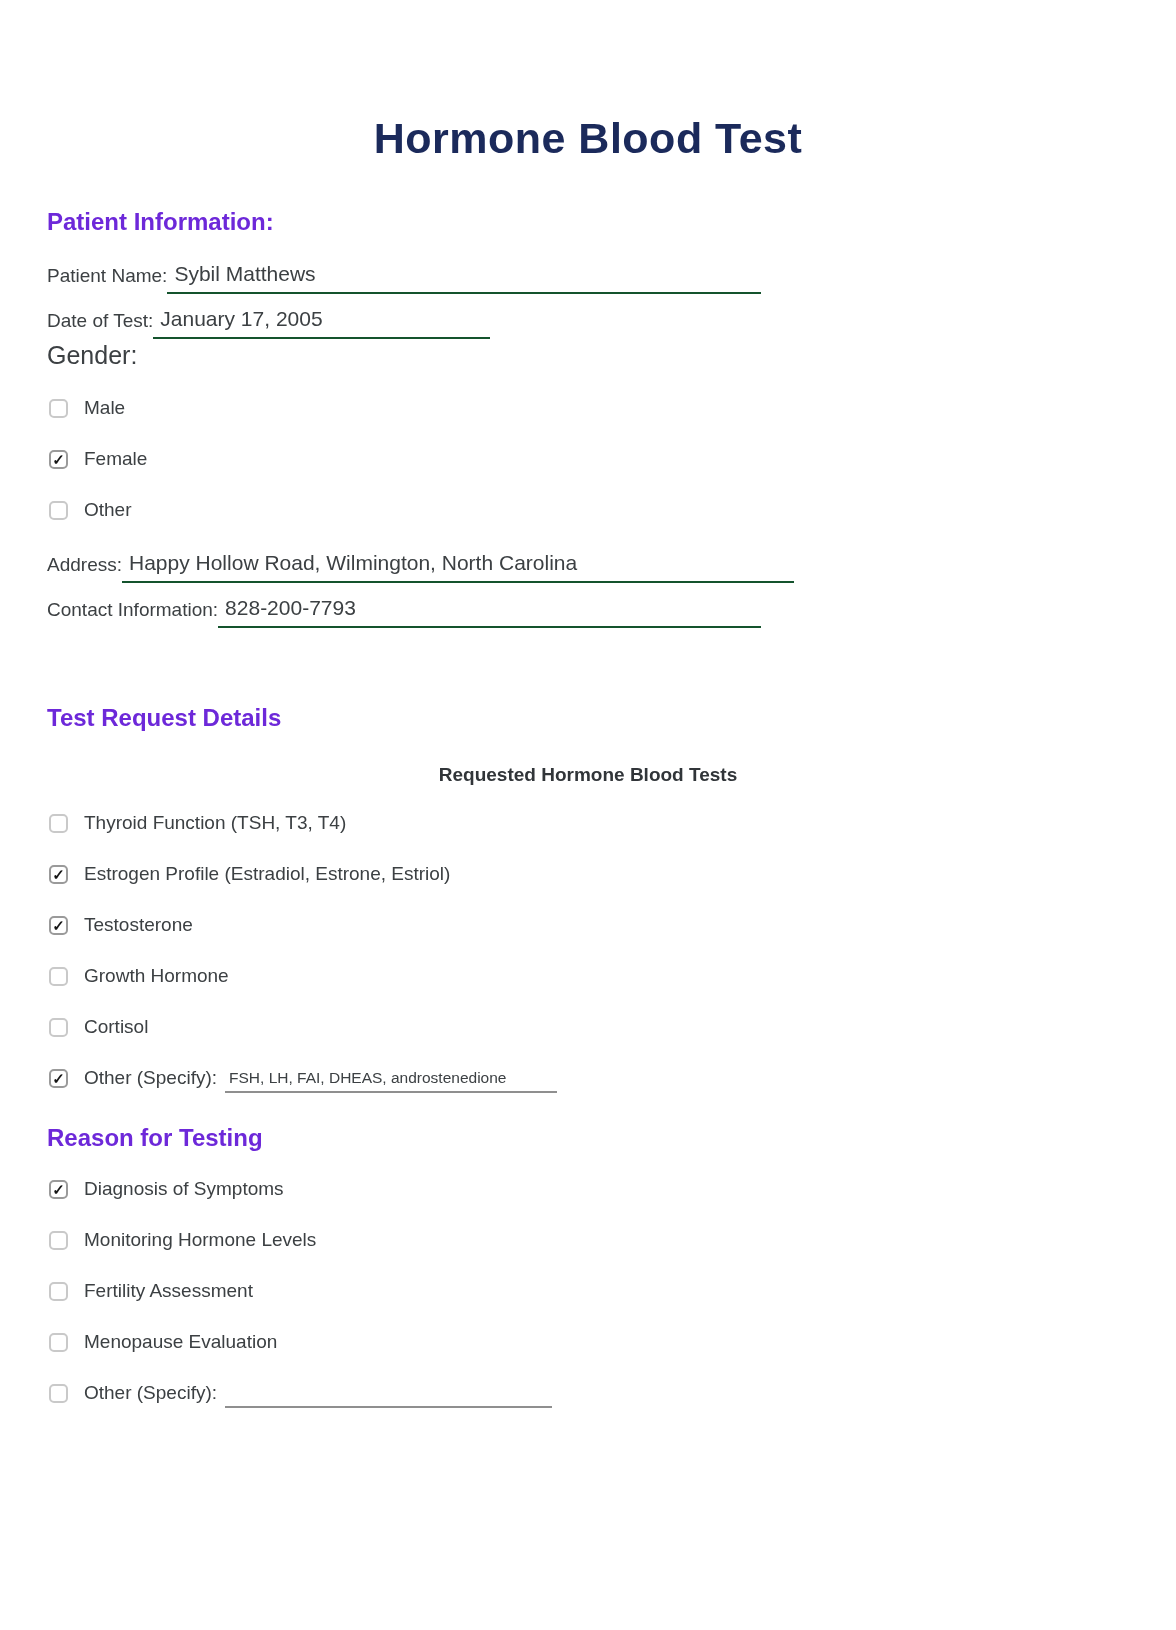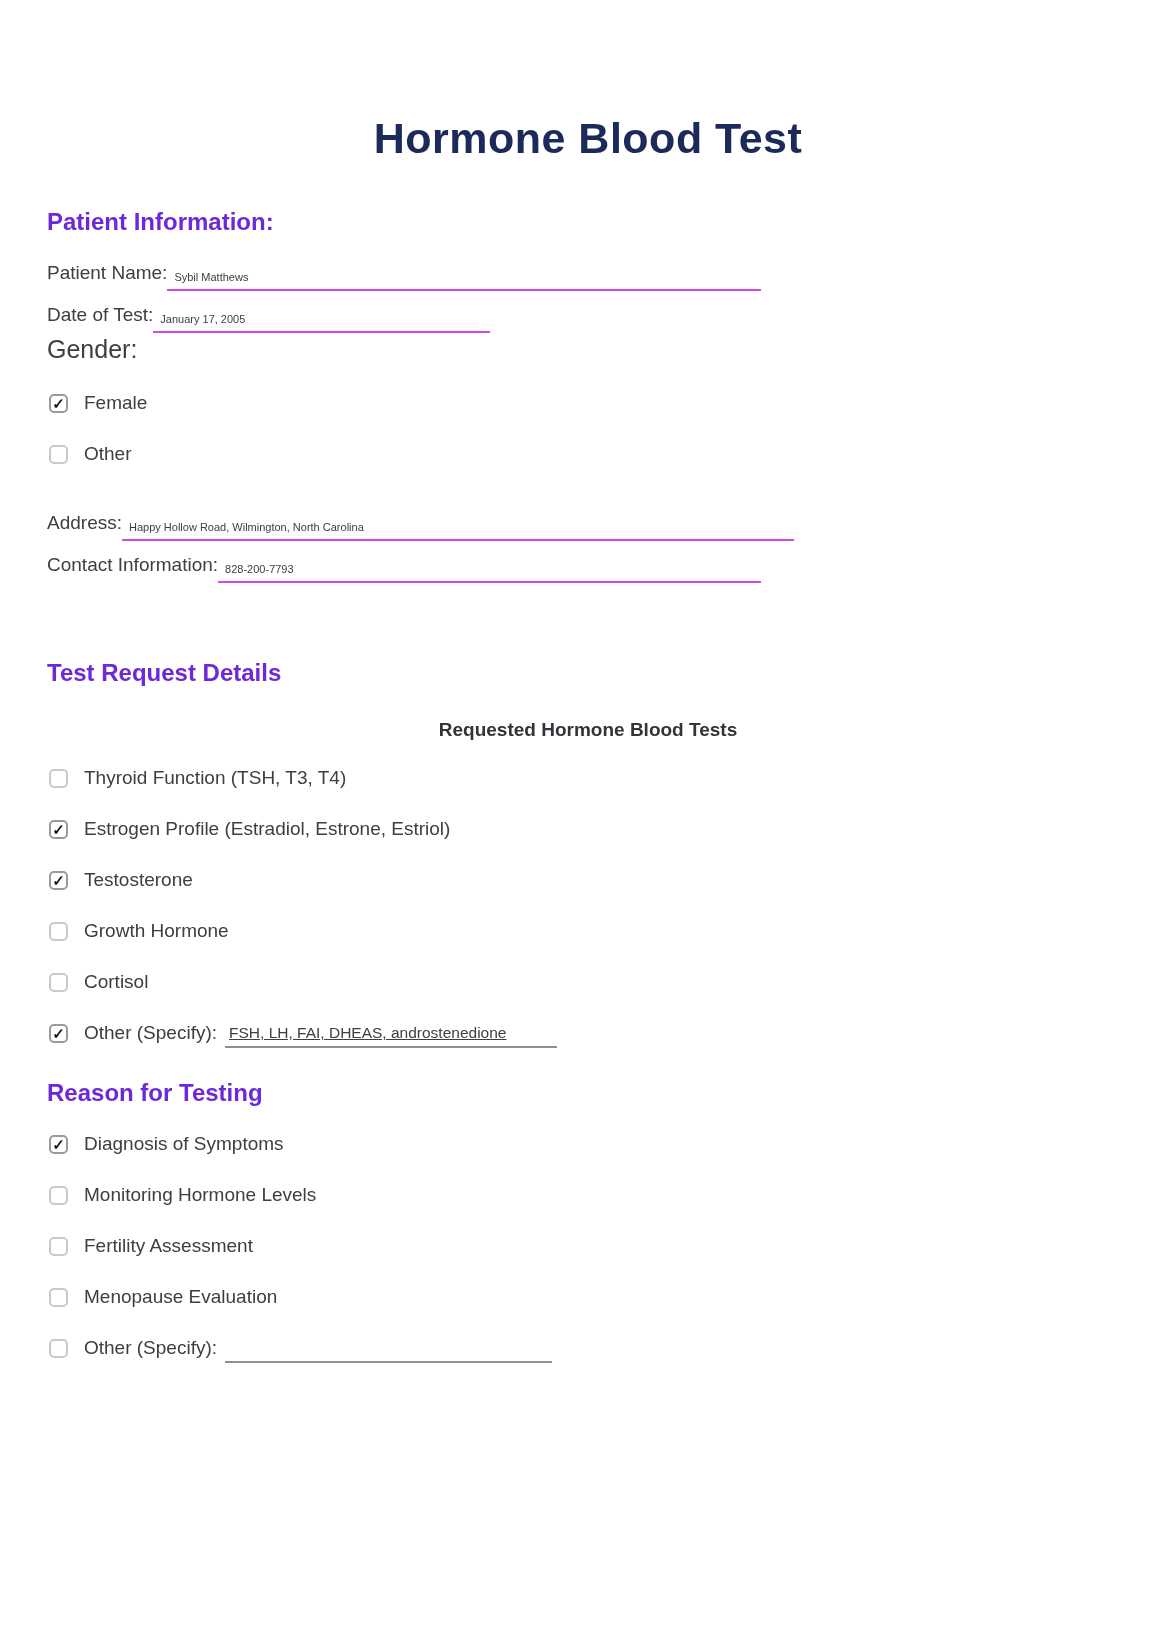--- a/index.html
+++ b/index.html
@@ -29,29 +29,29 @@
   }
   #heading-patient-info { margin-top: 45px; }
   #heading-test-request { margin-top: 76px; }
   #heading-reason       { margin-top: 34px; }
   #subheading-tests     { margin-top: 32px; text-align: center; }
 
   .field-row { display: flex; align-items: flex-end; font-size: 19px; }
   .field-label { white-space: nowrap; padding-bottom: 7px; }
   .field-value {
     display: inline-block;
-    font-size: 11px;
+    font-size: 21px;
     padding: 0 0 6px 7px;
-    border-bottom: 2px solid #d946ef;
+    border-bottom: 2px solid #14532d;
     white-space: nowrap;
     overflow: hidden;
   }
   #row-patient-name { margin-top: 26px; }
   #row-dob          { margin-top: 13px; }
-  #row-address      { margin-top: 46px; }
+  #row-address      { margin-top: 29px; }
   #row-contact      { margin-top: 13px; }
   .w-name    { width: 594px; }
   .w-dob     { width: 337px; }
   .w-address { width: 672px; }
   .w-contact { width: 543px; }
 
   .plain-label { font-size: 25px; margin-top: 2px; }
 
   .check-row {
     display: flex; align-items: center;
@@ -76,21 +76,21 @@
 
   .inline-specify {
     display: inline-block;
     font-size: 15.5px;
     margin-left: 8px;
     padding: 0 0 4px 4px;
     border-bottom: 2px solid #8f8f8f;
     white-space: nowrap; overflow: hidden;
     align-self: flex-end;
   }
-  .w-specify-test   { width: 332px; margin-bottom: -3px; text-decoration: underline; }
+  .w-specify-test   { width: 332px; margin-bottom: -3px; }
   .w-specify-reason { width: 327px; margin-bottom: -3px; }
 
   .gender-group .check-row { margin-top: 27px; }
   .gender-group .check-row.first { margin-top: 26px; }
 </style>
 </head>
 <body>
 
 <div class="page">
 
@@ -104,20 +104,24 @@
   </div>
 
   <div class="field-row" id="row-dob">
     <span class="field-label">Date of Test:</span>
     <span class="field-value w-dob">January 17, 2005</span>
   </div>
 
   <div class="plain-label">Gender:</div>
 
   <div class="gender-group">
+    <div class="check-row first">
+      <span class="checkbox"></span>
+      <span class="check-label">Male</span>
+    </div>
     <div class="check-row">
       <span class="checkbox checked"></span>
       <span class="check-label">Female</span>
     </div>
     <div class="check-row">
       <span class="checkbox"></span>
       <span class="check-label">Other</span>
     </div>
   </div>
 

